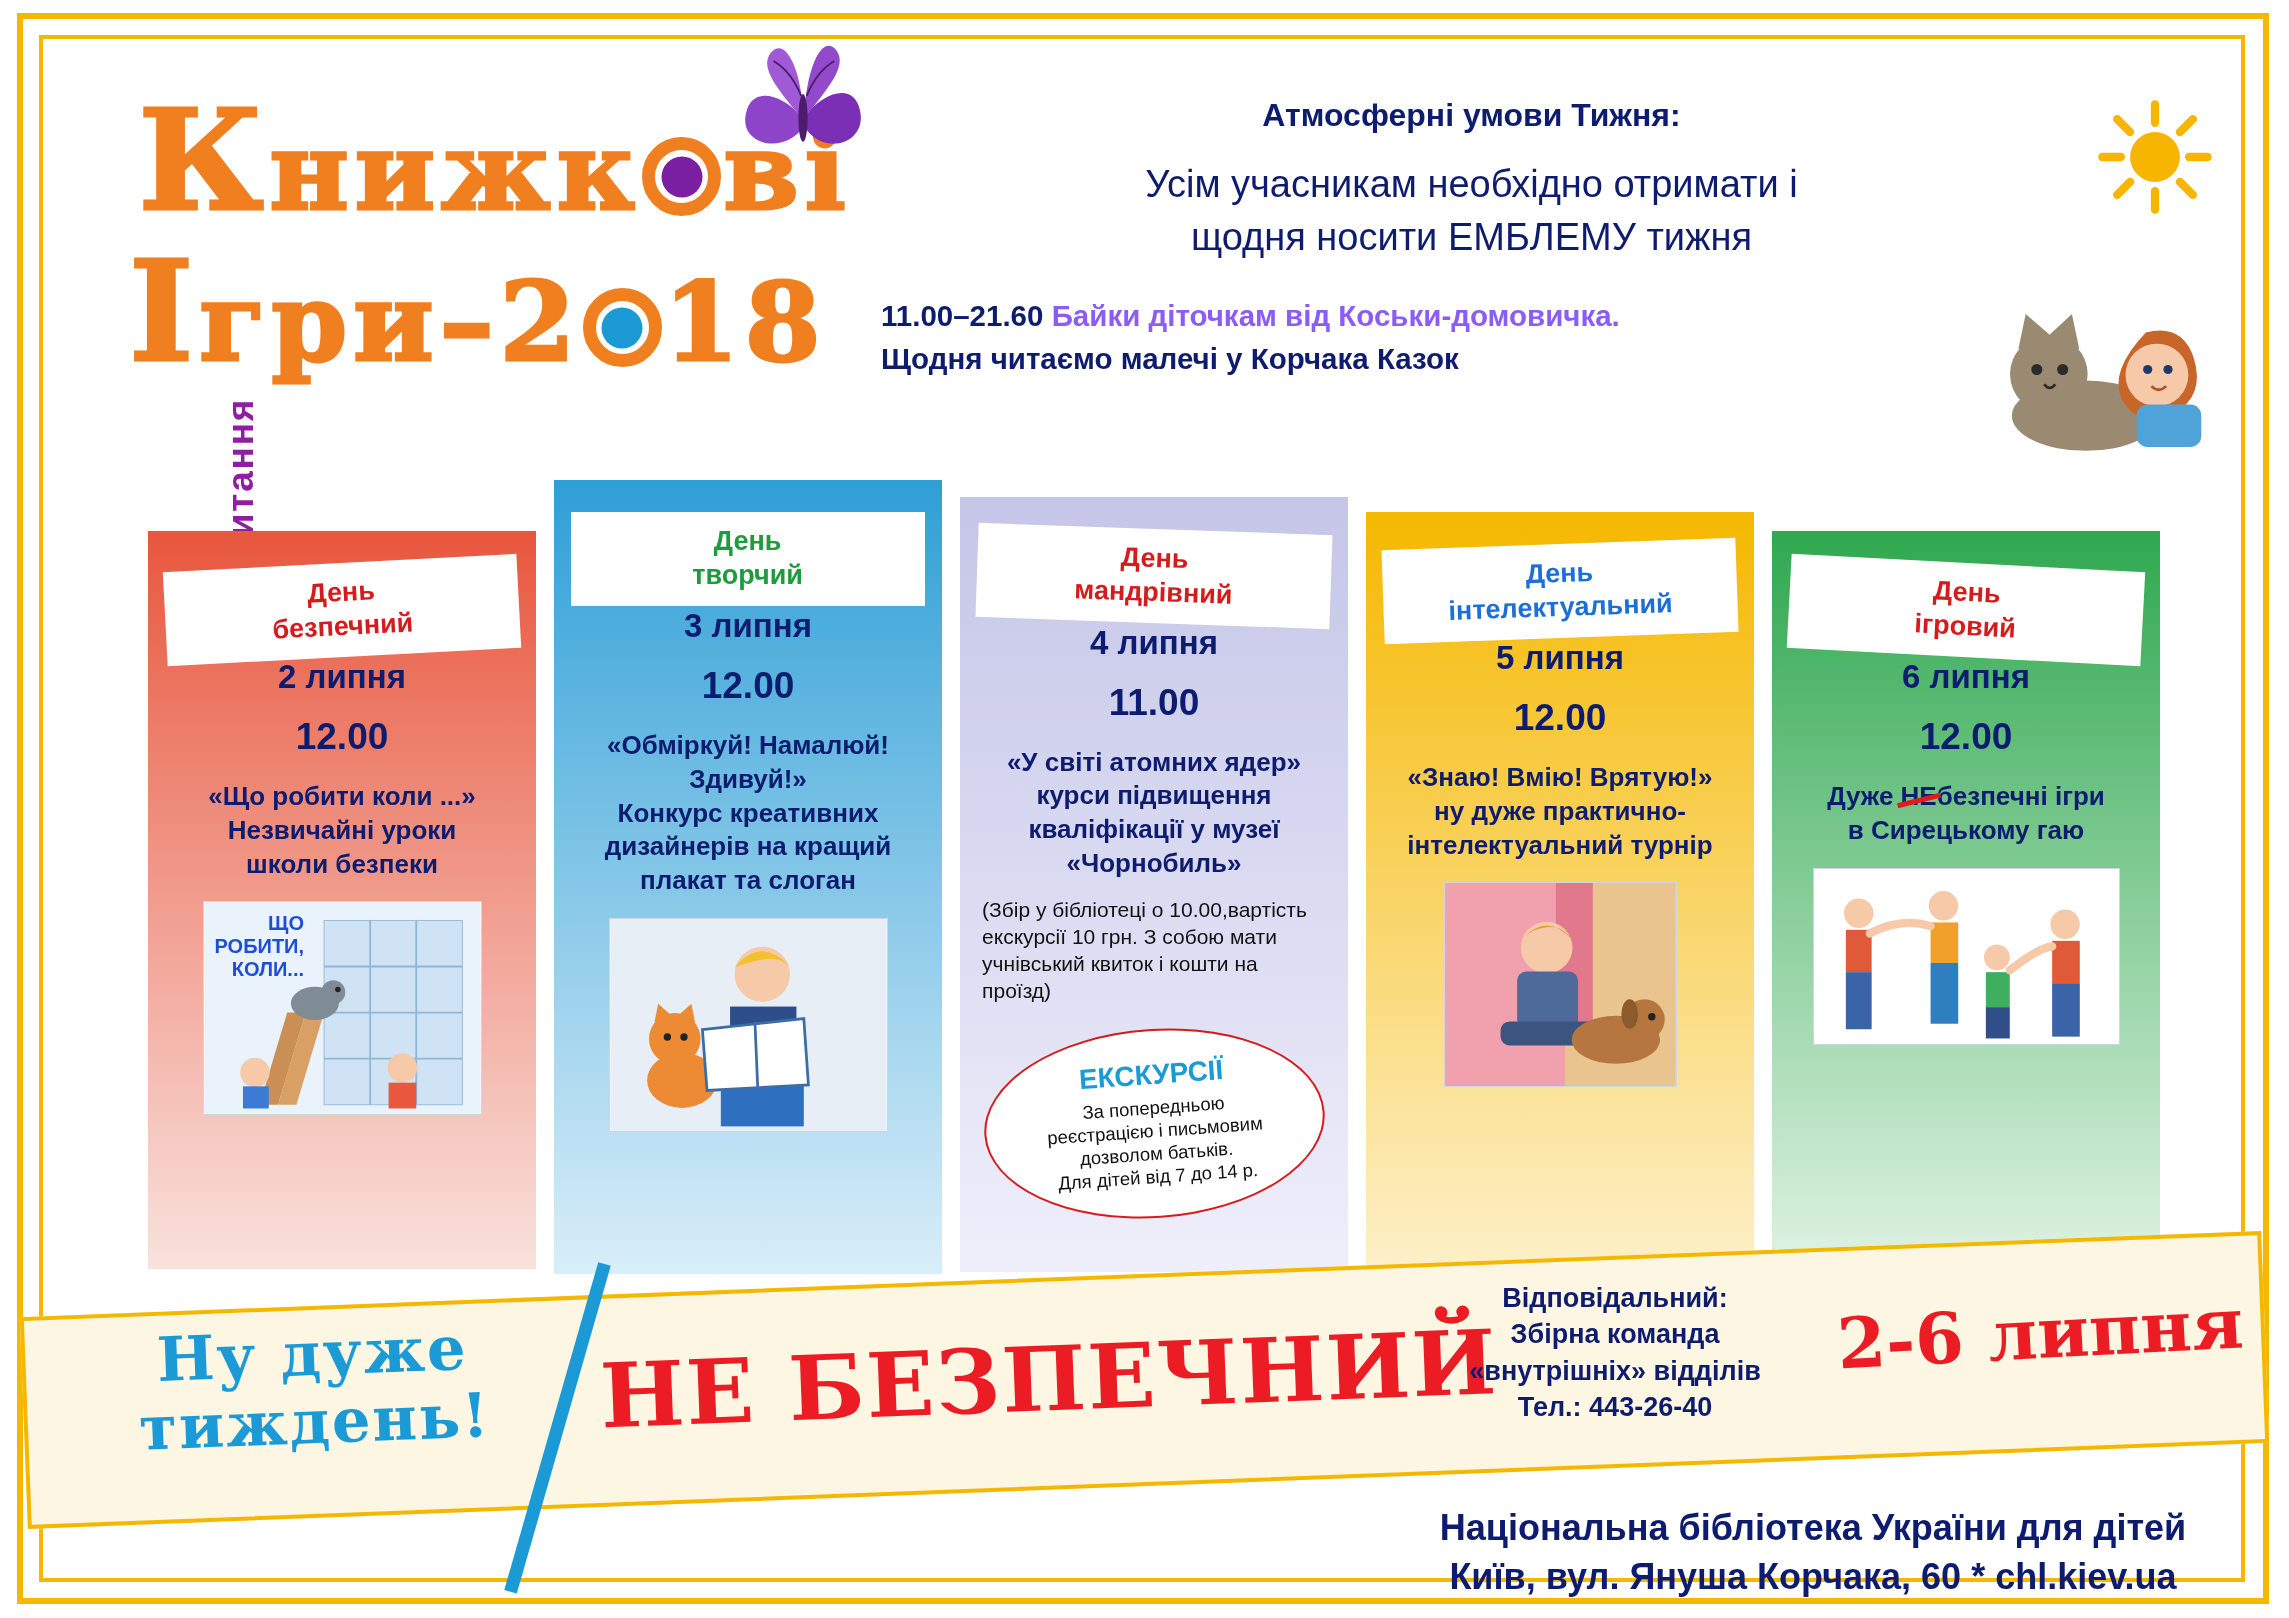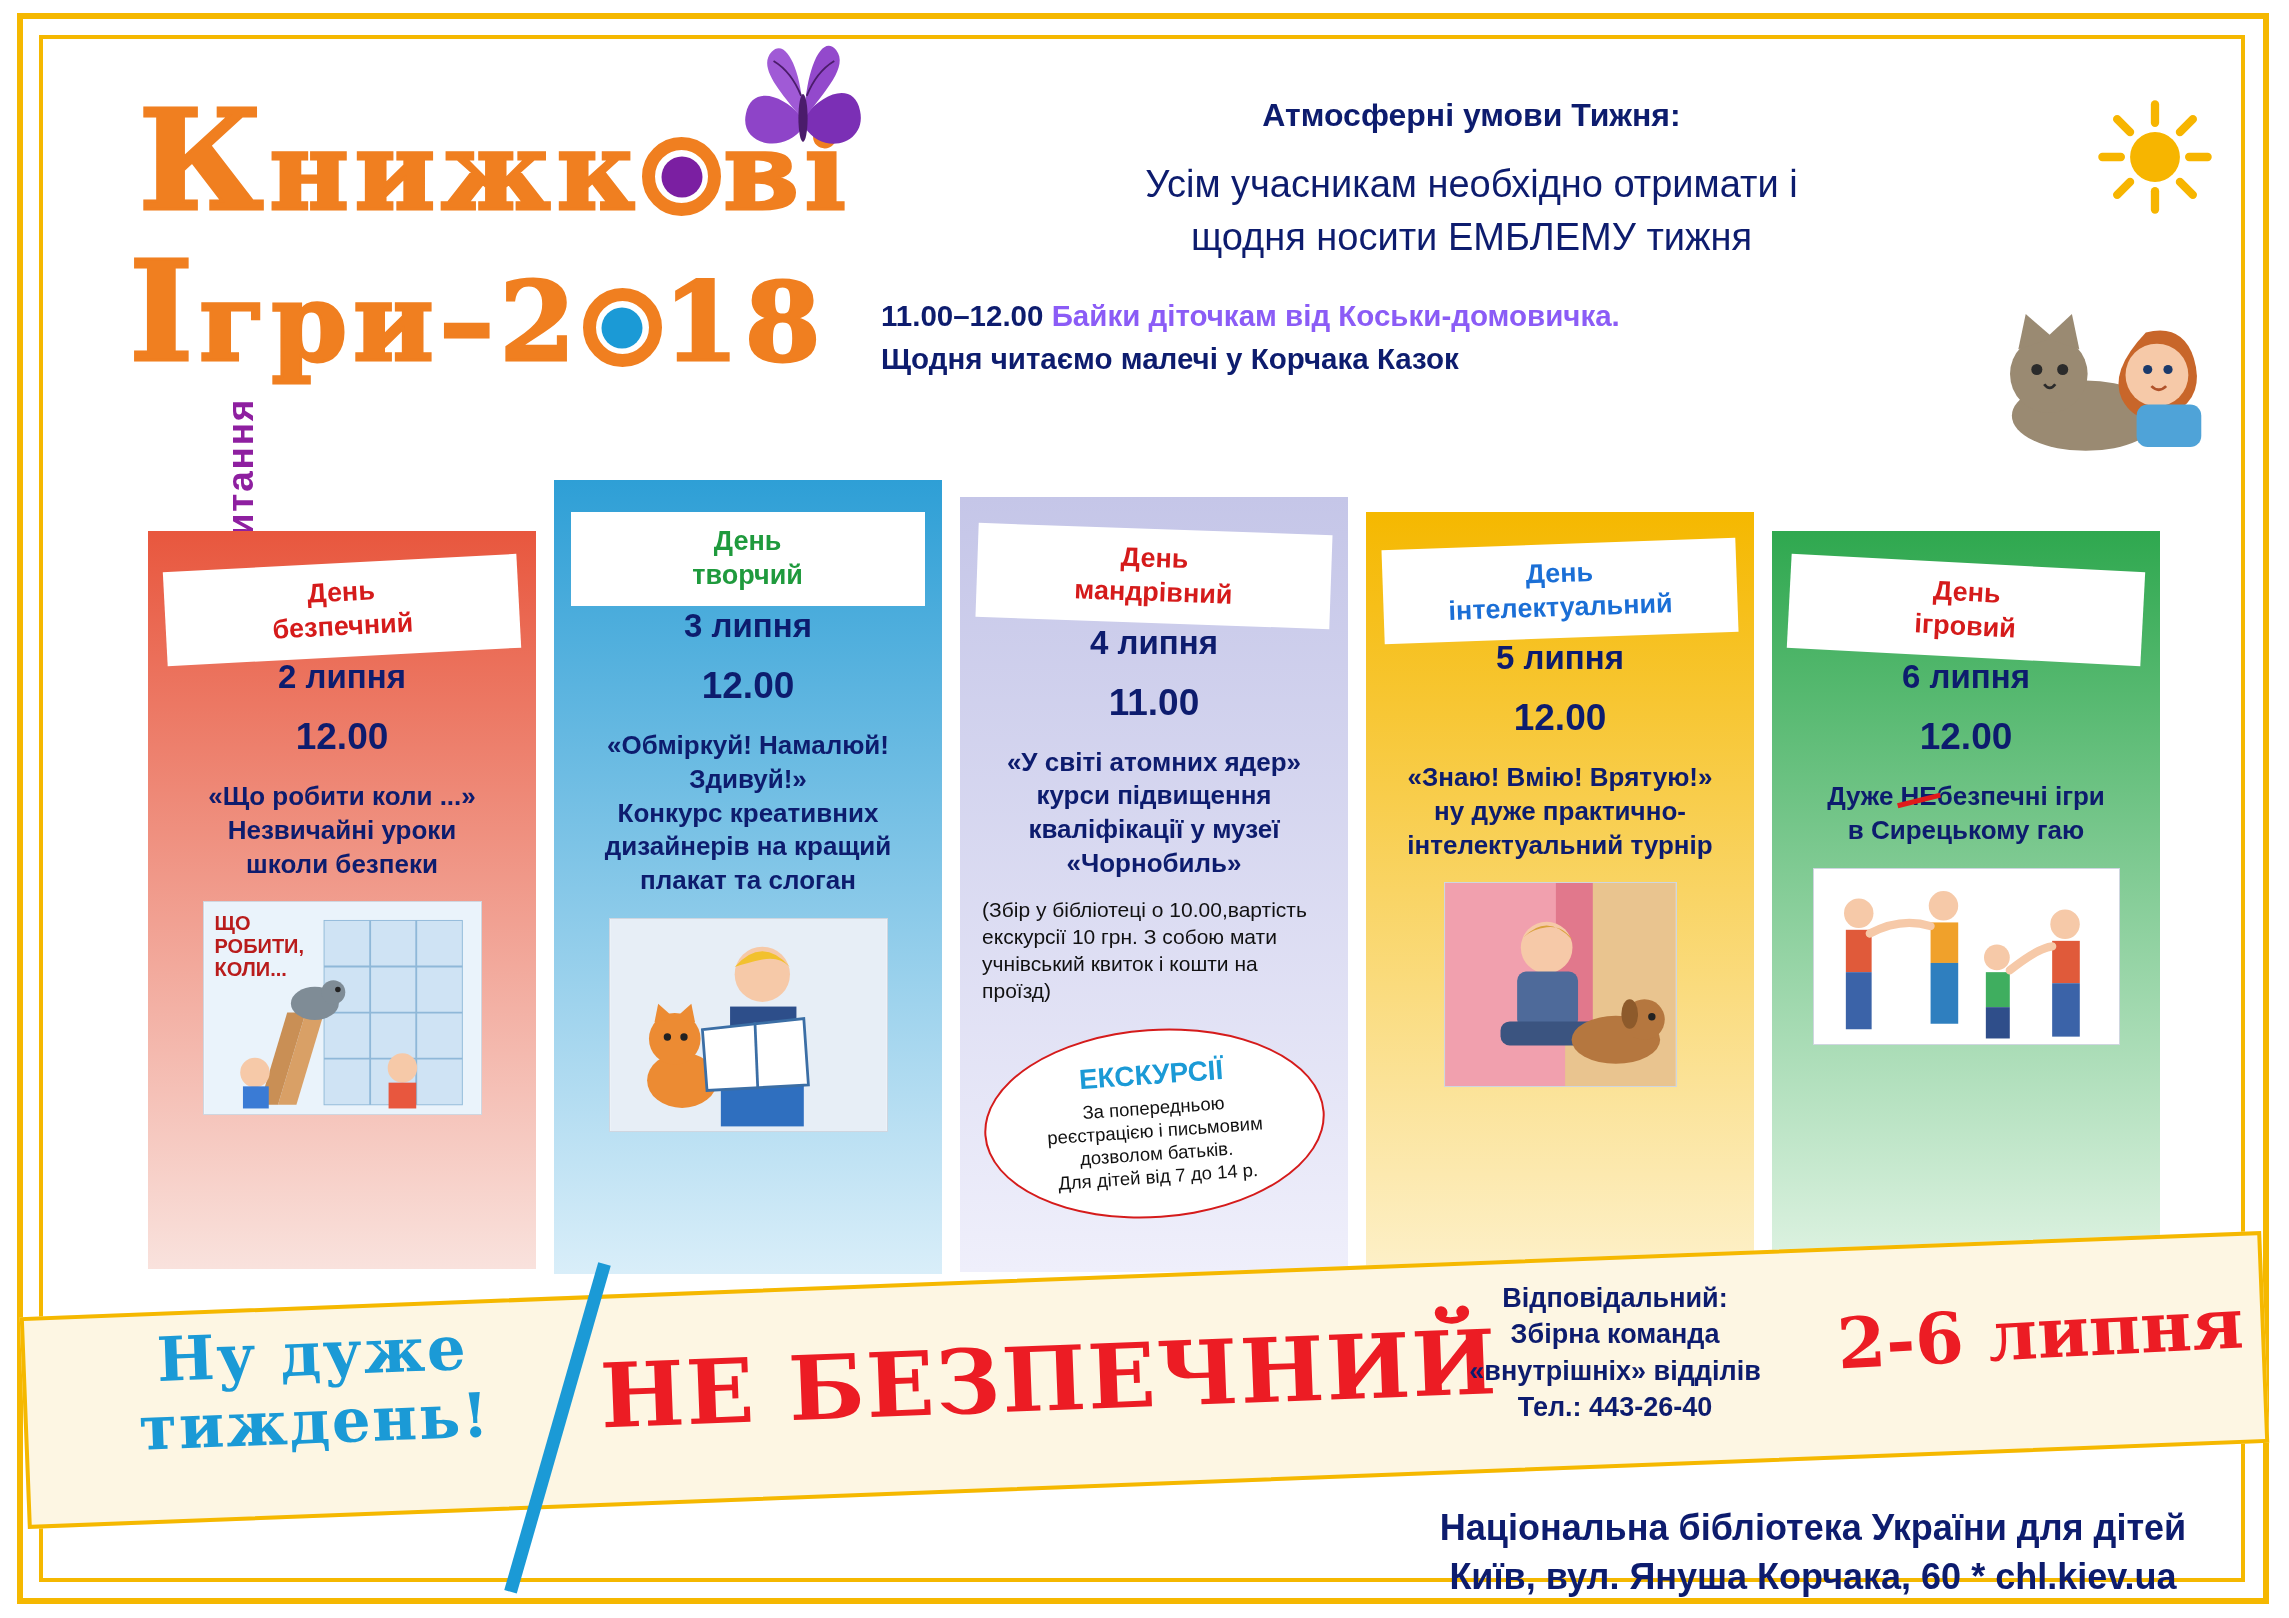--- a/index.html
+++ b/index.html
@@ -255,25 +255,25 @@
     position: relative;
     overflow: hidden;
   }
   .pic-1 { width: 277px; height: 212px; }
   .pic-2 { width: 277px; height: 212px; }
   .pic-4 { width: 231px; height: 203px; }
   .pic-5 { width: 305px; height: 175px; }
   .pic .cap {
     position: absolute;
     left: 11px; top: 9.2px;
-    color: #b91c1c;
+    color: #1d4ed8;
     font-size: 20px;
     font-weight: bold;
     line-height: 1.15;
-    text-align: left;
+    text-align: right;
   }
   
   .banner {
     position: absolute;
     left: 23px;
     top: 1274px;
     width: 2243px;
     height: 212px;
     background: #fdf6e3;
     border: 4.6px solid #f5b800;
@@ -415,21 +415,21 @@
     <path d="M160 60 q40 -10 52 28 q12 40 -20 58 q-40 20 -58 -14 q-14 -30 26 -72 Z" fill="#c8662a"></path>
     <circle cx="172" cy="106" r="34" fill="#f6c9a8"></circle>
     <circle cx="162" cy="100" r="5" fill="#1b3a6b"></circle>
     <circle cx="184" cy="100" r="5" fill="#1b3a6b"></circle>
     <path d="M166 118 q8 8 16 0" stroke="#b0522a" stroke-width="3" fill="none"></path>
     <rect x="150" y="138" width="70" height="46" rx="12" fill="#4fa3d8"></rect>
   </svg>
 
   <div class="header-lines">
     <div>
-      <span>11.00–12.00</span>
+      <span>11.00–21.60</span>
       <span class="red">Байки діточкам від Коськи-домовичка.</span>
     </div>
     <div>Щодня читаємо малечі у Корчака Казок</div>
   </div>
 
   <div class="columns">
 
     <div class="col col-1">
       <div class="day-tag">
         <div>День</div>

